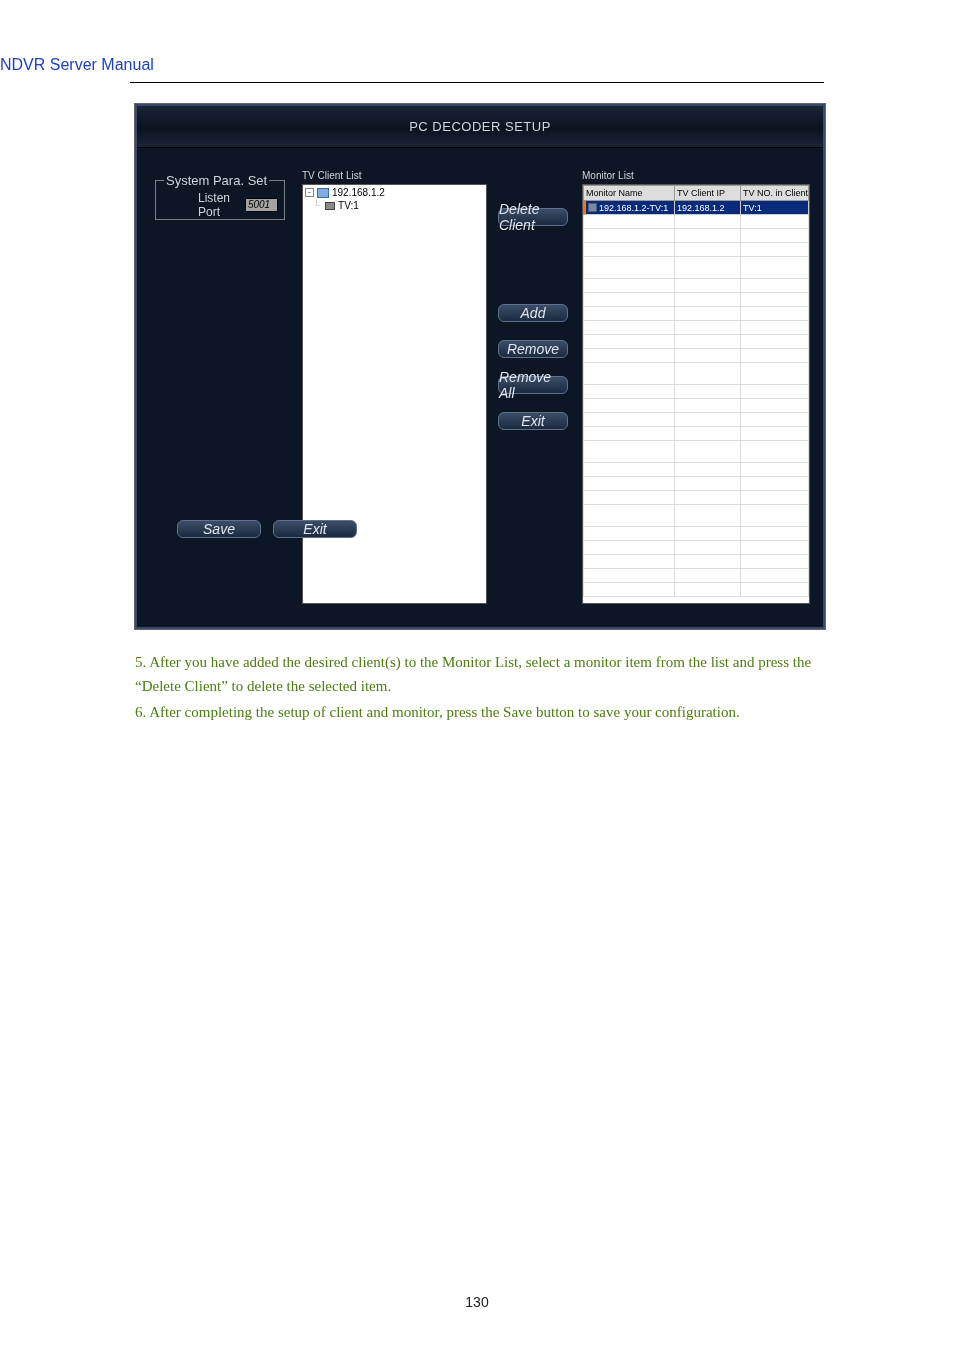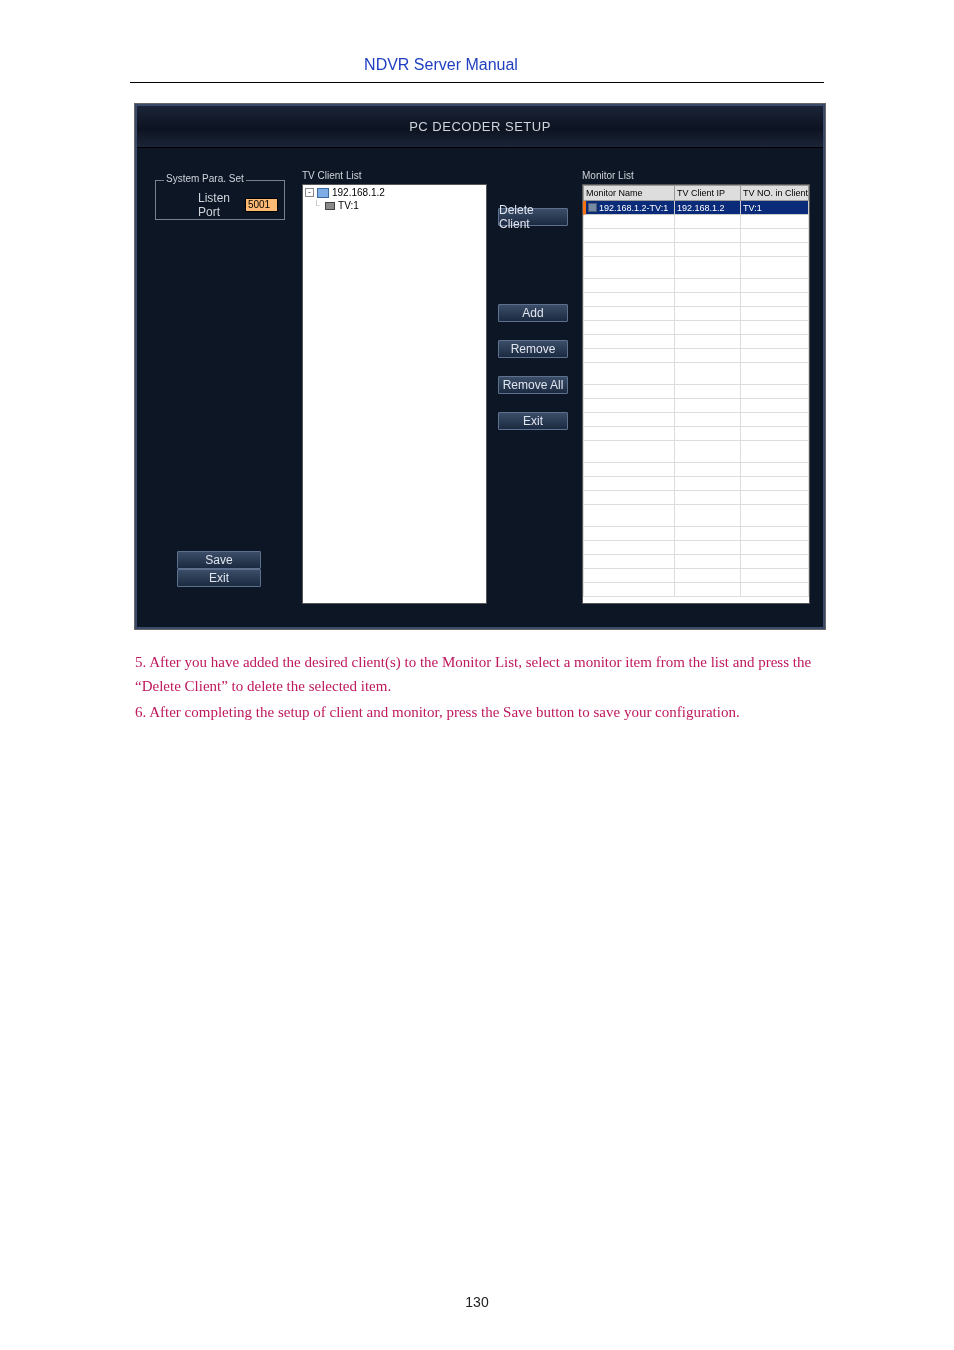--- a/index.html
+++ b/index.html
@@ -1,19 +1,19 @@
 <!DOCTYPE html>
 <html><head>
 <meta charset="utf-8">
 <style>
   * { box-sizing: border-box; margin: 0; padding: 0; }
   html, body { width: 954px; height: 1350px; background: #fff; font-family: Arial, Helvetica, sans-serif; }
   .page { width: 954px; height: 1350px; position: relative; background: #fff; }
   .header { position: absolute; top: 56px; left: 0; right: 0; }
-  .header-text { text-align: center; padding-right: 72px; color: #1e3fbf; font-size: 16px; }
+  .header-text { text-align: left; padding-right: 72px; color: #1e3fbf; font-size: 16px; }
   .hr { position: absolute; top: 82px; left: 130px; right: 130px; height: 1px; background: #000; }
   .footer-num { position: absolute; bottom: 40px; left: 0; right: 0; text-align: center; font-size: 14px; color: #222; }
 
   .screenshot {
     position: absolute;
     top: 104px;
     left: 135px;
     width: 690px;
     height: 525px;
     background: #000;
@@ -30,27 +30,27 @@
   }
   .body-area { position: absolute; top: 42px; left: 0; right: 0; bottom: 0; background: #0c1625; }
 
   
   .fieldset {
     position: absolute; left: 18px; top: 32px; width: 130px; height: 40px;
     border: 1px solid #7a7f8a;
   }
   .fieldset-legend {
     position: absolute; top: -8px; left: 8px; background: #0c1625; color: #cfd3da;
-    font-size: 10px; padding: 0 2px;
+    font-size: 13px; padding: 0 2px;
   }
   .fieldset-row { display:flex; align-items:center; gap:6px; padding: 10px 6px 0 6px; }
   .fieldset-label { color:#cfd3da; font-size:12px;margin-left:36px; }
   .port-input {
-    width: 44px; height: 14px; background:#fdba74; color:#000; font-size:10px;
-    border:1px solid #000; padding:0 2px; line-height:12px;
+    width: 44px; height: 14px; background:#a3a3a3; color:#000; font-size:10px;
+    border:1px solid #000; padding:0 2px; line-height:12px;font-style:italic;
   }
 
   
   .tvlist-label { position:absolute; left:165px; top:22px; color:#cfd3da; font-size:10px; }
   .tvlist {
     position:absolute; left:165px; top:36px; width:185px; height:420px;
     background:#fff; border:1px solid #555;
   }
   .tree-row { display:flex; align-items:center; font-size:10px; color:#000; padding:2px 2px 0 2px; gap:3px;}
   .tree-box { width:9px;height:9px;border:1px solid #888;display:inline-flex;align-items:center;justify-content:center;font-size:9px;line-height:7px;color:#555;}
@@ -58,24 +58,25 @@
   .tv-icon { width:10px;height:8px;background:#8a8a8a;border:1px solid #444;}
   .elbow { color:#bbb; font-size:10px; margin-left:8px; margin-right:2px;}
 
   
   .mid-col { position:absolute; left:360px; top:60px; width:72px; display:flex; flex-direction:column; gap:18px; align-items:center;}
   .mid-col .spacer { height: 42px; }
   .btn {
     width: 70px; height: 18px;
     background: linear-gradient(#3b4d68, #1b2a40);
     border: 1px solid #5d718f;
-    color: #e1e5ee; font-size:12px;
+    color: #e1e5ee; font-size:14px;
     display:flex; align-items:center; justify-content:center;
-    cursor:pointer; border-radius:1px;
+    cursor:pointer; border-radius:6px;
     font-family: Arial, sans-serif;
+    font-style: italic;
   }
 
   
   .monlist-label { position:absolute; left:445px; top:22px; color:#cfd3da; font-size:10px; }
   .montable {
     position:absolute; left:445px; top:36px; width:228px; height:420px;
     background:#fff; border:1px solid #555;
   }
   .mon-header { display:flex; height:16px; }
   .mon-header div { font-size:9px; color:#000; background:#ddd; border:1px solid #999; border-left:none; display:flex; align-items:center; padding:0 2px; overflow:hidden; white-space:nowrap;}
@@ -87,27 +88,27 @@
   .c1{width:92px;} .c2{width:66px;} .c3{width:68px;}
   .mon-row .c1 .rowicon { width:9px;height:9px;background:#768ba3;border:1px solid #4a5c73;margin-right:2px;}
   .mon-grid-row { display:flex; height:14px; }
   .mon-grid-row div { border-right:1px solid #ddd; border-bottom:1px solid #ddd; }
   .mon-grid-row div:first-child { border-left:1px solid #ddd; }
   
   .band { height:22px !important; }
   .band div { border-bottom:1px solid #ddd; }
 
   
-  .left-buttons { position:absolute; left:40px; top:403px; display:flex; flex-direction:column; gap:0; }
+  .left-buttons { position:absolute; left:40px; top:372px; display:flex; flex-direction:row; gap:12px; }
   .left-buttons .btn { width:84px; height:18px; }
 
   
   .para {
     position:absolute; left:135px; width:690px;
-    color:#be185d; font-size:15px; line-height:1.6;
+    color:#4d7c0f; font-size:15px; line-height:1.6;
     font-family: "Times New Roman", Times, serif;
   }
   .para1 { top: 650px; }
   .para2 { top: 700px; }
 </style>
 </head>
 <body>
 
 <div class="page">
   <div class="header">

